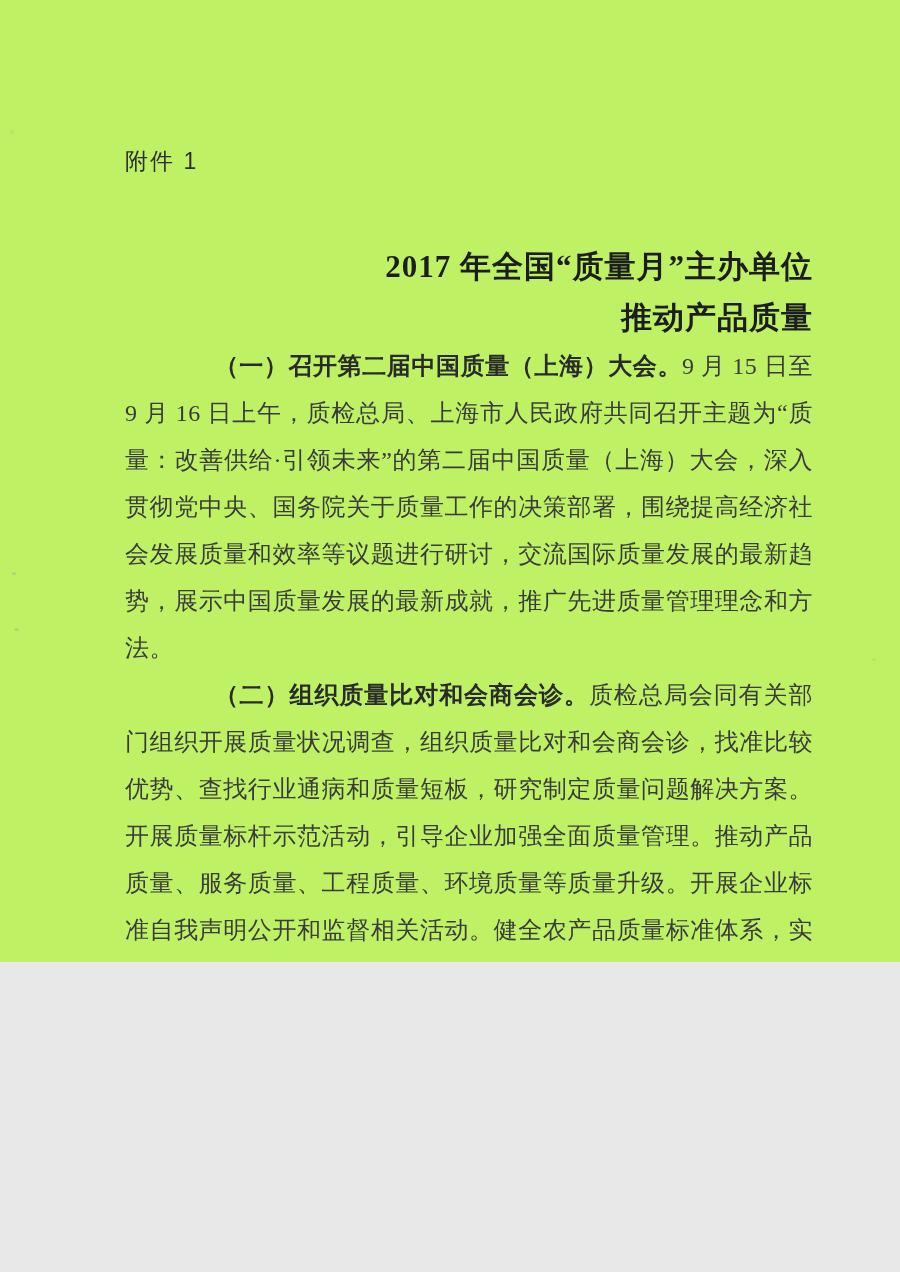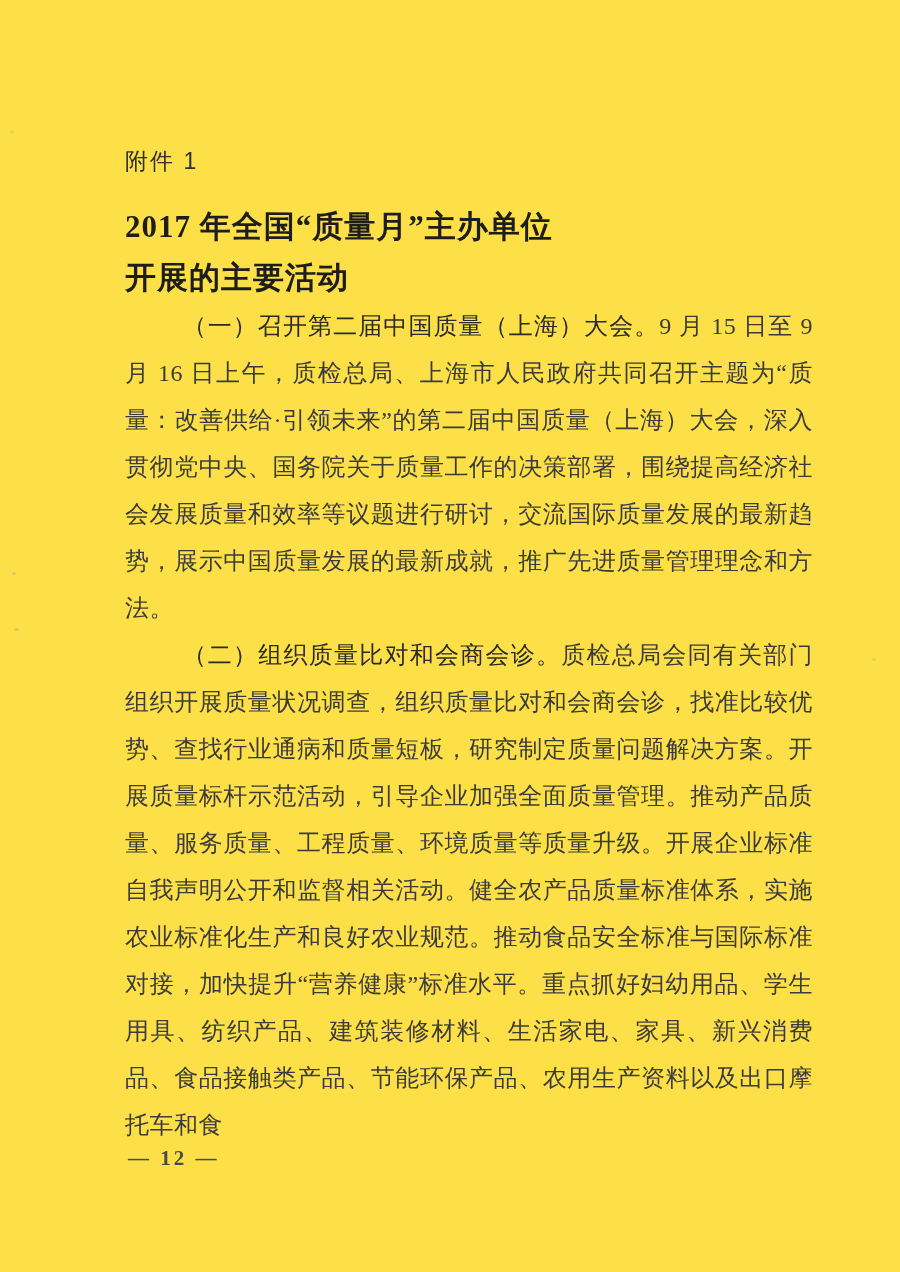--- a/index.html
+++ b/index.html
@@ -3,44 +3,44 @@
 <meta charset="utf-8">
 <style>
   html, body {
     margin: 0;
     padding: 0;
     background: #e8e8e8;
   }
   .scan-page {
     position: relative;
     width: 900px;
-    height: 1272px;
+    height: 962px;
     margin: 0 auto;
-    background: #fde047;
+    background: #bef264;
     overflow: hidden;
     color: #3b3b3b;
     font-family: "Liberation Serif", "DejaVu Serif", serif;
   }
   .content-column {
     position: absolute;
     left: 125px;
     top: 0;
     width: 688px;
   }
   .attachment-label {
     margin-top: 146px;
     font-family: "Liberation Sans", "DejaVu Sans", sans-serif;
     font-size: 23px;
     font-weight: 500;
     color: #2e2e2e;
     letter-spacing: 2px;
   }
   .doc-title {
-    margin-top: 24px;
-    text-align: left;
+    margin-top: 64px;
+    text-align: right;
     font-weight: bold;
     font-size: 31px;
     line-height: 51px;
     color: #1d1d1d;
     letter-spacing: 1px;
   }
   .section-heading {
     margin-top: 60px;
     font-family: "Liberation Sans", "DejaVu Sans", sans-serif;
     font-size: 24px;
@@ -54,22 +54,23 @@
     margin: 0;
     font-size: 24px;
     line-height: 47px;
     text-align: justify;
     text-justify: inter-character;
     text-indent: 2.4em;
     color: #3b3b3b;
     letter-spacing: 0.5px;
   }
   .paragraph-lead {
-    font-weight: normal;
+    font-weight: bold;
     color: #2a2a2a;
+    margin-left: 32px;
   }
   .page-footer {
     position: absolute;
     left: 128px;
     top: 1146px;
     font-size: 21px;
     color: #4a4a4a;
     letter-spacing: 3px;
     font-weight: bold;
   }
@@ -93,21 +94,21 @@
   <div class="scan-speck speck-2"></div>
   <div class="scan-speck speck-3"></div>
   <div class="scan-speck speck-4"></div>
 
   <div class="content-column">
 
     <div class="attachment-label">附件 1</div>
 
     <div class="doc-title">
       <div>2017 年全国“质量月”主办单位</div>
-      <div>开展的主要活动</div>
+      <div>推动产品质量</div>
     </div>
 
 
     <p class="body-paragraph"><span class="paragraph-lead">（一）召开第二届中国质量（上海）大会。</span><span>9 月 15 日至 9 月 16 日上午，质检总局、上海市人民政府共同召开主题为“质量：改善供给·引领未来”的第二届中国质量（上海）大会，深入贯彻党中央、国务院关于质量工作的决策部署，围绕提高经济社会发展质量和效率等议题进行研讨，交流国际质量发展的最新趋势，展示中国质量发展的最新成就，推广先进质量管理理念和方法。</span></p>
 
     <p class="body-paragraph"><span class="paragraph-lead">（二）组织质量比对和会商会诊。</span><span>质检总局会同有关部门组织开展质量状况调查，组织质量比对和会商会诊，找准比较优势、查找行业通病和质量短板，研究制定质量问题解决方案。开展质量标杆示范活动，引导企业加强全面质量管理。推动产品质量、服务质量、工程质量、环境质量等质量升级。开展企业标准自我声明公开和监督相关活动。健全农产品质量标准体系，实施农业标准化生产和良好农业规范。推动食品安全标准与国际标准对接，加快提升“营养健康”标准水平。重点抓好妇幼用品、学生用具、纺织产品、建筑装修材料、生活家电、家具、新兴消费品、食品接触类产品、节能环保产品、农用生产资料以及出口摩托车和食</span></p>
 
   </div>
 
   <div class="page-footer">— 12 —</div>

